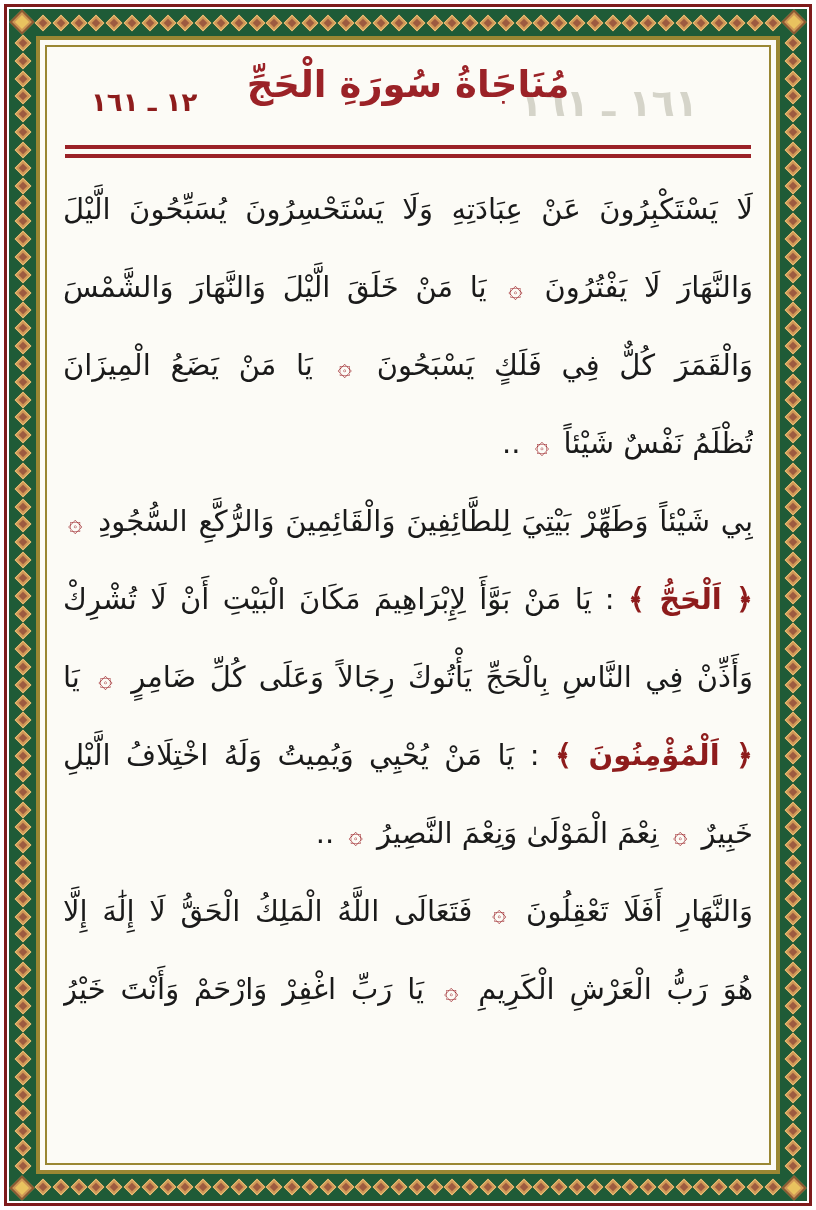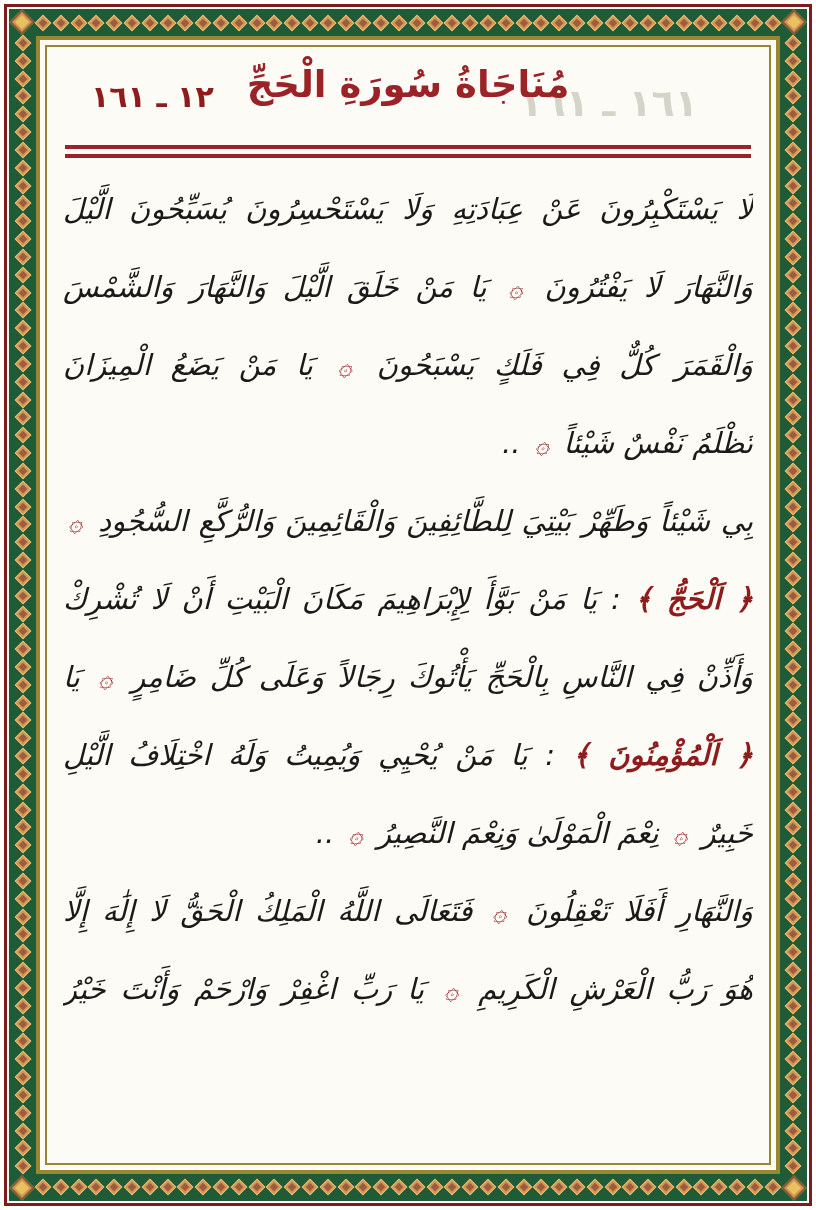--- a/index.html
+++ b/index.html
@@ -31,24 +31,24 @@
   .corner{position:absolute;width:18px;height:18px;background:var(--chain-tan);transform:rotate(45deg);box-shadow:inset 0 0 0 2px #8a5a33;}
   .corner::after{content:"";position:absolute;inset:4px;background:var(--corner-gold);}
   .c-tl{top:4px;left:4px}.c-tr{top:4px;right:4px}.c-bl{bottom:4px;left:4px}.c-br{bottom:4px;right:4px}
 
   .content-wrap{position:absolute;inset:27px;border:4px solid var(--border-gold);background:var(--paper);box-sizing:border-box;}
   .content{position:absolute;inset:5px;border:2px solid var(--border-gold);background:var(--paper);padding:0 16px;box-sizing:border-box;}
 
   .header{position:relative;height:84px;margin-top:8px;}
   .watermark{position:absolute;right:55px;top:26px;font-size:38px;font-weight:bold;color:var(--watermark);direction:rtl;letter-spacing:3px;z-index:1;}
   .title{position:absolute;left:0;right:0;top:8px;text-align:center;font-size:37px;font-weight:bold;color:var(--accent-red);direction:rtl;z-index:2;}
-  .pagenum{position:absolute;left:28px;top:24px;font-size:30px;font-weight:bold;color:var(--page-number-red);direction:rtl;letter-spacing:3px;z-index:2;}
+  .pagenum{position:absolute;left:28px;top:32px;font-size:26px;font-weight:bold;color:var(--page-number-red);direction:rtl;letter-spacing:3px;z-index:2;}
   .rule{height:5px;border-top:4px solid var(--accent-red);border-bottom:4px solid var(--accent-red);margin:6px 2px 0 2px;}
 
-  .bodytext{margin-top:12px;direction:rtl;font-style:italic;}
+  .bodytext{margin-top:12px;direction:rtl;}
   .line{font-size:29px;line-height:78px;height:78px;color:var(--text);text-align:justify;text-align-last:justify;overflow:hidden;}
   .line.short{text-align-last:right;}
   .seg-text{color:var(--text);}
   .seg-surah{color:var(--page-number-red);font-weight:bold;}
   .seg-rosette{color:var(--accent-red);font-size:0.85em;margin:0 5px;}
 </style>
 </head>
 <body>
 
 <div class="page">

